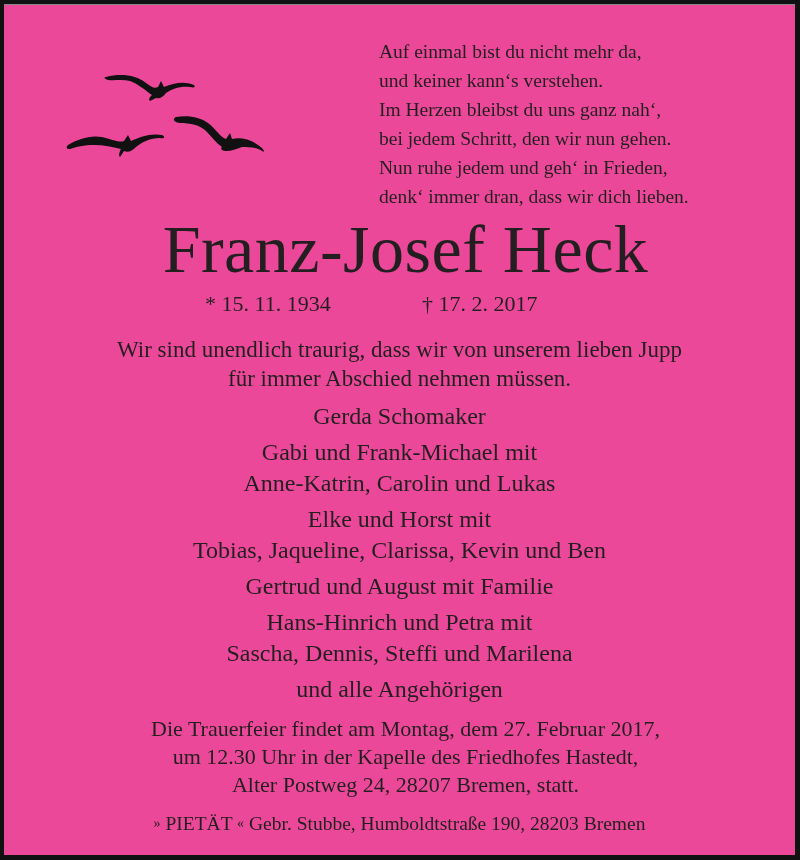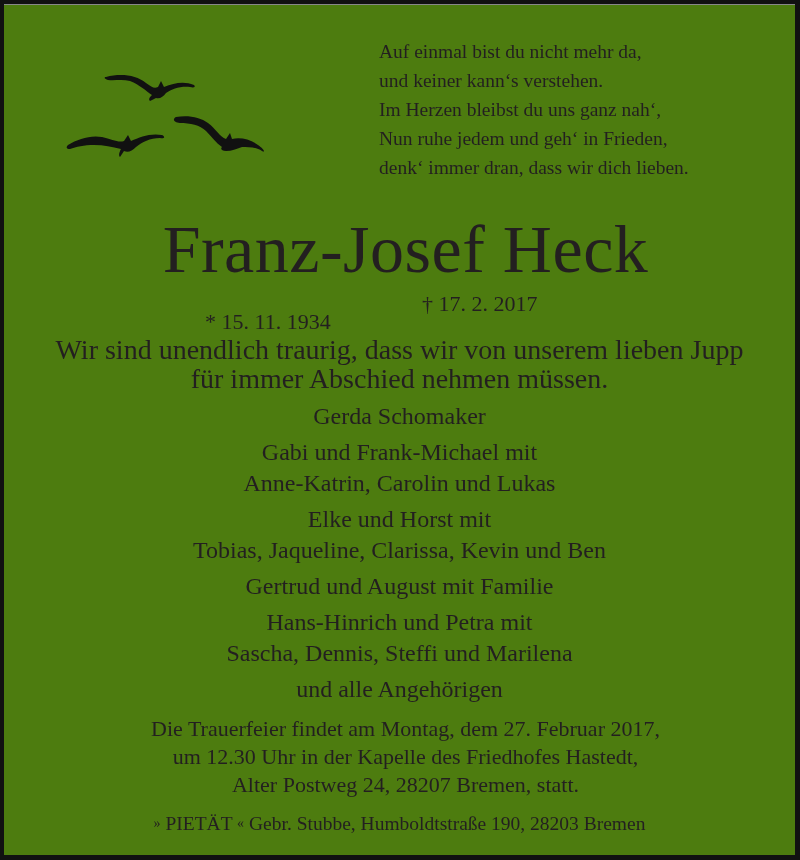--- a/index.html
+++ b/index.html
@@ -2,40 +2,40 @@
 <html><head>
 <meta charset="utf-8">
 <style>
   html, body { margin: 0; padding: 0; }
   body {
     width: 800px; height: 860px; background: #111; position: relative; overflow: hidden;
     font-family: "Liberation Serif", "DejaVu Serif", serif; color: #231f20;
   }
   .page {
     position: absolute; left: 4px; top: 4px; right: 5px; bottom: 5px;
-    background: #4d7c0f; border-top: 1px solid #888;
+    background: #ec4899; border-top: 1px solid #888;
   }
   .birds { position: absolute; left: 62px; top: 62px; width: 210px; height: 95px; }
   .poem {
     position: absolute; left: 375px; top: 32px; width: 400px;
     font-size: 19.5px; line-height: 29px; color: #231f20;
   }
   .poem div { white-space: nowrap; }
   .name {
     position: absolute; left: 12px; right: 0; top: 204px; text-align: center;
     font-size: 68px; line-height: 80px; letter-spacing: 0.5px; color: #231f20;
   }
   .dates {
     position: absolute; left: 0; right: 0; top: 286px; height: 30px;
     font-size: 22px; line-height: 26px;
   }
-  .dates .birth { position: absolute; left: 201px; margin-top: 18px; }
+  .dates .birth { position: absolute; left: 201px; }
   .dates .death { position: absolute; left: 418px; }
   .block { position: absolute; left: 0; right: 0; text-align: center; }
-  .intro { top: 330px; font-size: 28px; line-height: 29px; }
+  .intro { top: 330px; font-size: 23px; line-height: 29px; }
   .family { top: 396px; font-size: 24px; line-height: 31px; }
   .family .grp { margin-bottom: 5px; }
   .service { top: 710px; font-size: 22px; line-height: 28px; margin-left: 12px; }
   .footer { top: 806px; font-size: 19.5px; line-height: 26px; }
   .small-quote { font-size: 14px; vertical-align: 2px; }
 </style>
 </head>
 <body>
 
 <div class="page">
@@ -46,20 +46,21 @@
 
     <path d="M2 78 C12 72 24 68 36 70 C46 72 52 76 58 74 L62 68 L65 74 C74 70 84 66 96 68 C100 70 98 72 94 71 C84 71 76 75 70 80 C66 84 62 86 58 84 L54 90 C52 88 54 84 55 82 C46 80 38 78 28 78 C18 78 10 80 4 82 C0 82 0 80 2 78 Z" fill="#111"></path>
 
     <path d="M110 50 C122 48 134 50 142 56 C150 62 154 70 160 72 L164 66 L166 72 C174 70 184 72 192 78 C198 82 200 86 196 84 C190 80 182 80 176 80 C170 82 166 84 160 84 C156 84 154 82 156 80 C150 76 146 70 140 64 C134 58 124 56 114 56 C108 56 106 52 110 50 Z" fill="#111"></path>
   </svg>
 
   <div class="poem">
     <div>Auf einmal bist du nicht mehr da,</div>
     <div>und keiner kann‘s verstehen.</div>
     <div>Im Herzen bleibst du uns ganz nah‘,</div>
+    <div>bei jedem Schritt, den wir nun gehen.</div>
     <div>Nun ruhe jedem und geh‘ in Frieden,</div>
     <div>denk‘ immer dran, dass wir dich lieben.</div>
   </div>
 
   <div class="name">Franz-Josef Heck</div>
 
   <div class="dates">
     <span class="birth">* 15. 11. 1934</span>
     <span class="death">† 17. 2. 2017</span>
   </div>

